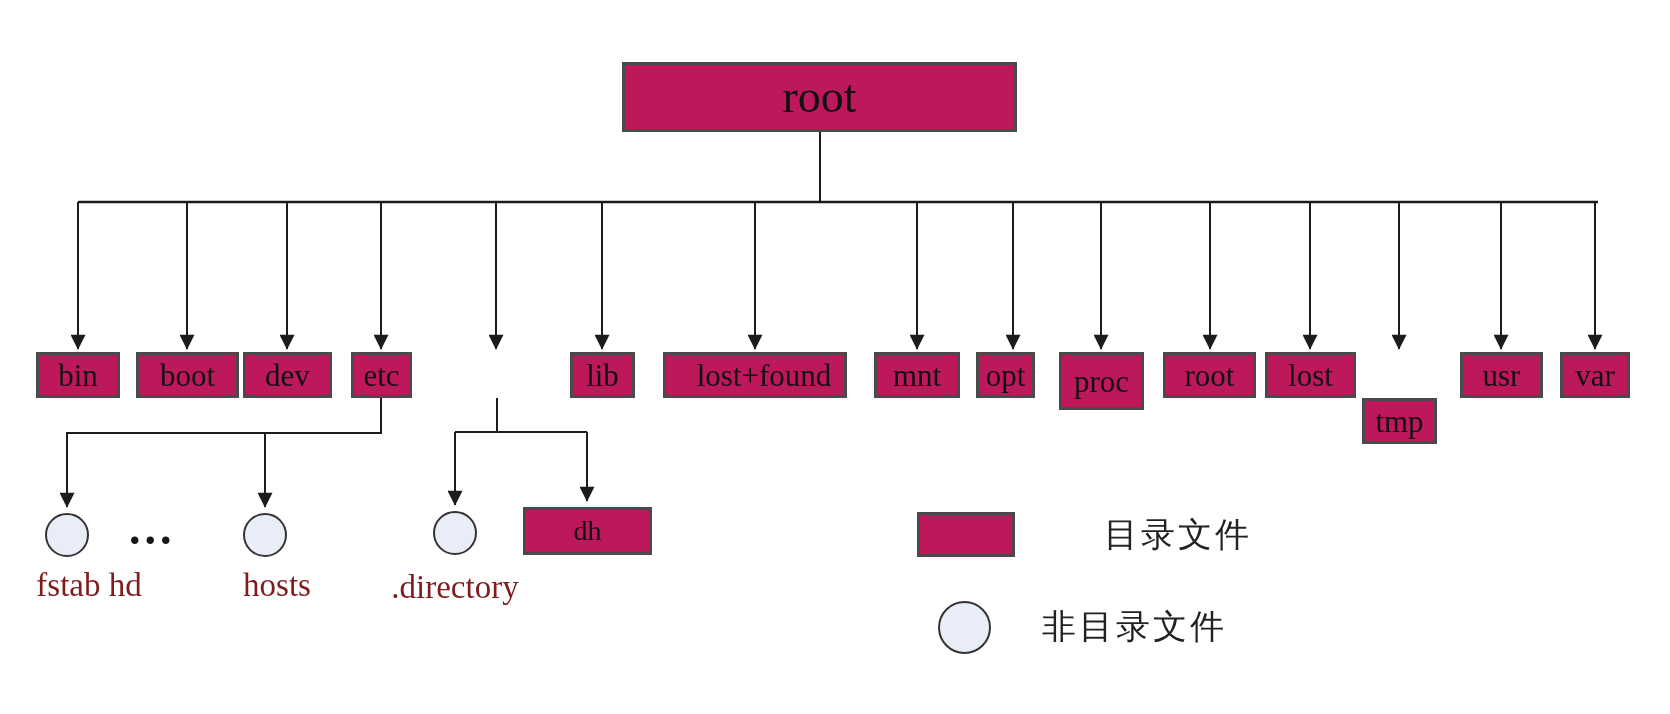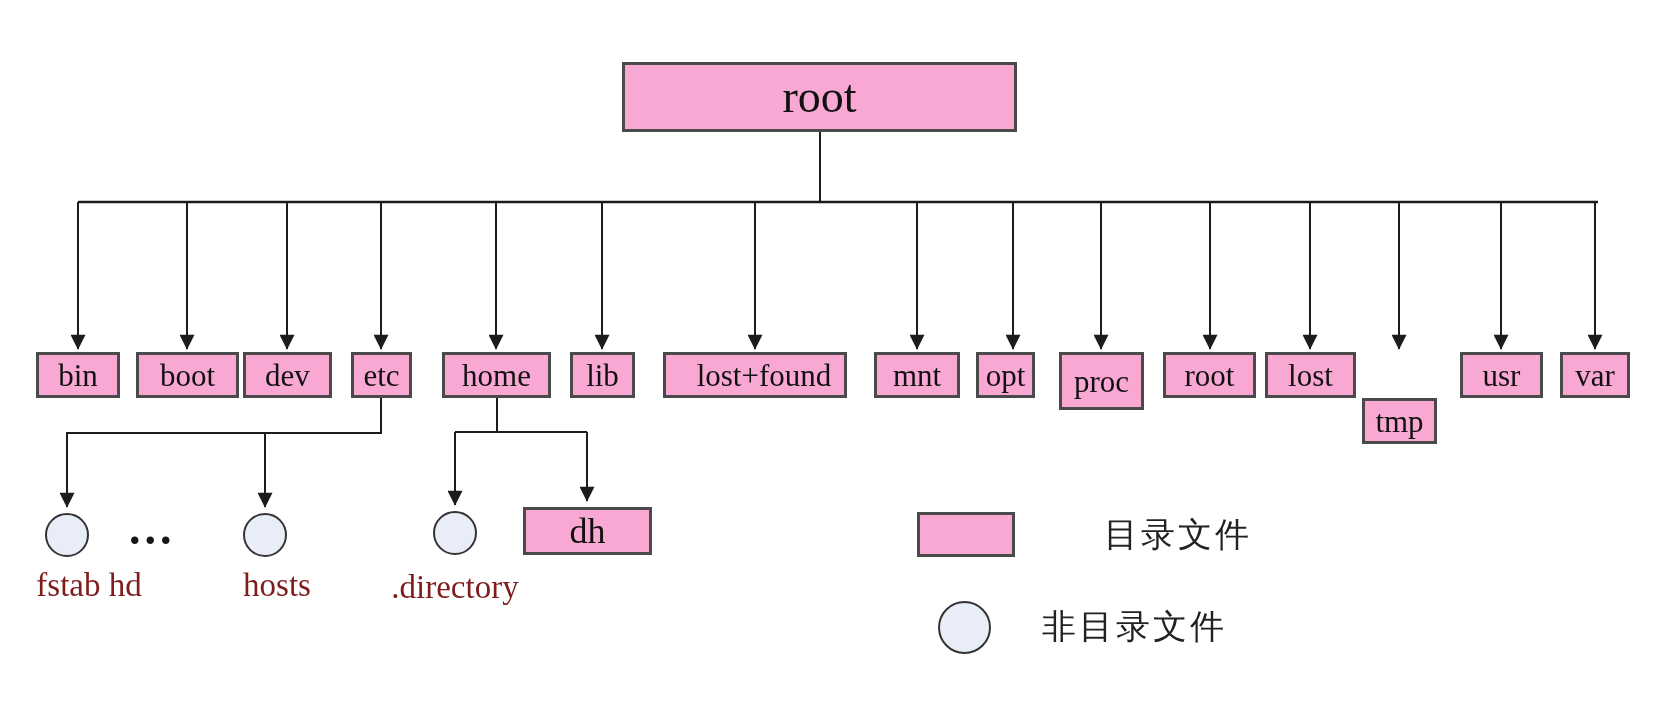--- a/index.html
+++ b/index.html
@@ -7,21 +7,21 @@
   body { position: relative; font-family: "Liberation Serif", "DejaVu Serif", serif; color: #161616; }
 
   #stage { position: absolute; left: 0; top: 0; width: 1670px; height: 714px; }
 
   svg.wires { position: absolute; left: 0; top: 0; width: 1670px; height: 714px; }
   svg.wires path { stroke: #1c1c1c; stroke-width: 2; fill: none; }
   svg.wires path.trunk { stroke-width: 2.5; }
 
   .node {
     position: absolute;
-    background: #f9a8d4;
+    background: #be185d;
     border: 3px solid #4a4a4a;
     display: flex;
     align-items: center;
     justify-content: center;
     font-size: 31px;
     line-height: 1;
     color: #111111;
   }
   .root-box { font-size: 46px; }
   .file-circle {
@@ -101,40 +101,39 @@
       <path d="M587 432 V501" marker-end="url(#arrow)"></path>
     </g>
   </svg>
 
   <div class="node root-box" style="left:622px; top:62px; width:395px; height:70px;">root</div>
 
   <div class="node" style="left:36px;   top:352px; width:84px;  height:46px;">bin</div>
   <div class="node" style="left:136px;  top:352px; width:103px; height:46px;">boot</div>
   <div class="node" style="left:243px;  top:352px; width:89px;  height:46px;">dev</div>
   <div class="node" style="left:351px;  top:352px; width:61px;  height:46px;">etc</div>
-  <div class="node" style="left:442px;  top:352px; width:109px; height:46px;">home</div>
   <div class="node" style="left:570px;  top:352px; width:65px;  height:46px;">lib</div>
   <div class="node" style="left:663px;  top:352px; width:184px; height:46px;padding-left:18px;">lost+found</div>
   <div class="node" style="left:874px;  top:352px; width:86px;  height:46px;">mnt</div>
   <div class="node" style="left:976px;  top:352px; width:59px;  height:46px;">opt</div>
   <div class="node" style="left:1059px; top:352px; width:85px;  height:58px;">proc</div>
   <div class="node" style="left:1163px; top:352px; width:93px;  height:46px;">root</div>
   <div class="node" style="left:1265px; top:352px; width:91px;  height:46px;">lost</div>
   <div class="node" style="left:1362px; top:352px; width:75px;  height:46px;margin-top:46px;">tmp</div>
   <div class="node" style="left:1460px; top:352px; width:83px;  height:46px;">usr</div>
   <div class="node" style="left:1560px; top:352px; width:70px;  height:46px;">var</div>
 
   <div class="file-circle" style="left:45px;  top:513px;"></div>
   <div class="ellipsis" style="left:129px; top:506px;">...</div>
   <div class="file-circle" style="left:243px; top:513px;"></div>
   <div class="file-label" style="left:14px;  top:569px; width:150px;">fstab hd</div>
   <div class="file-label" style="left:207px; top:569px; width:140px;">hosts</div>
 
   <div class="file-circle" style="left:433px; top:511px;"></div>
-  <div class="node" style="left:523px; top:507px; width:129px; height:48px; font-size:36px;">dh</div>
+  <div class="node" style="left:523px; top:507px; width:129px; height:48px; font-size:28px;">dh</div>
   <div class="file-label" style="left:378px; top:571px; width:154px;">.directory</div>
 
   <div>
     <div class="node" style="left:917px; top:512px; width:98px; height:45px;"></div>
     <div class="legend-label" style="left:1104px; top:518px;">目录文件</div>
     <div class="file-circle legend-circle" style="left:938px; top:601px;"></div>
     <div class="legend-label" style="left:1042px; top:610px;">非目录文件</div>
   </div>
 
 </div>

